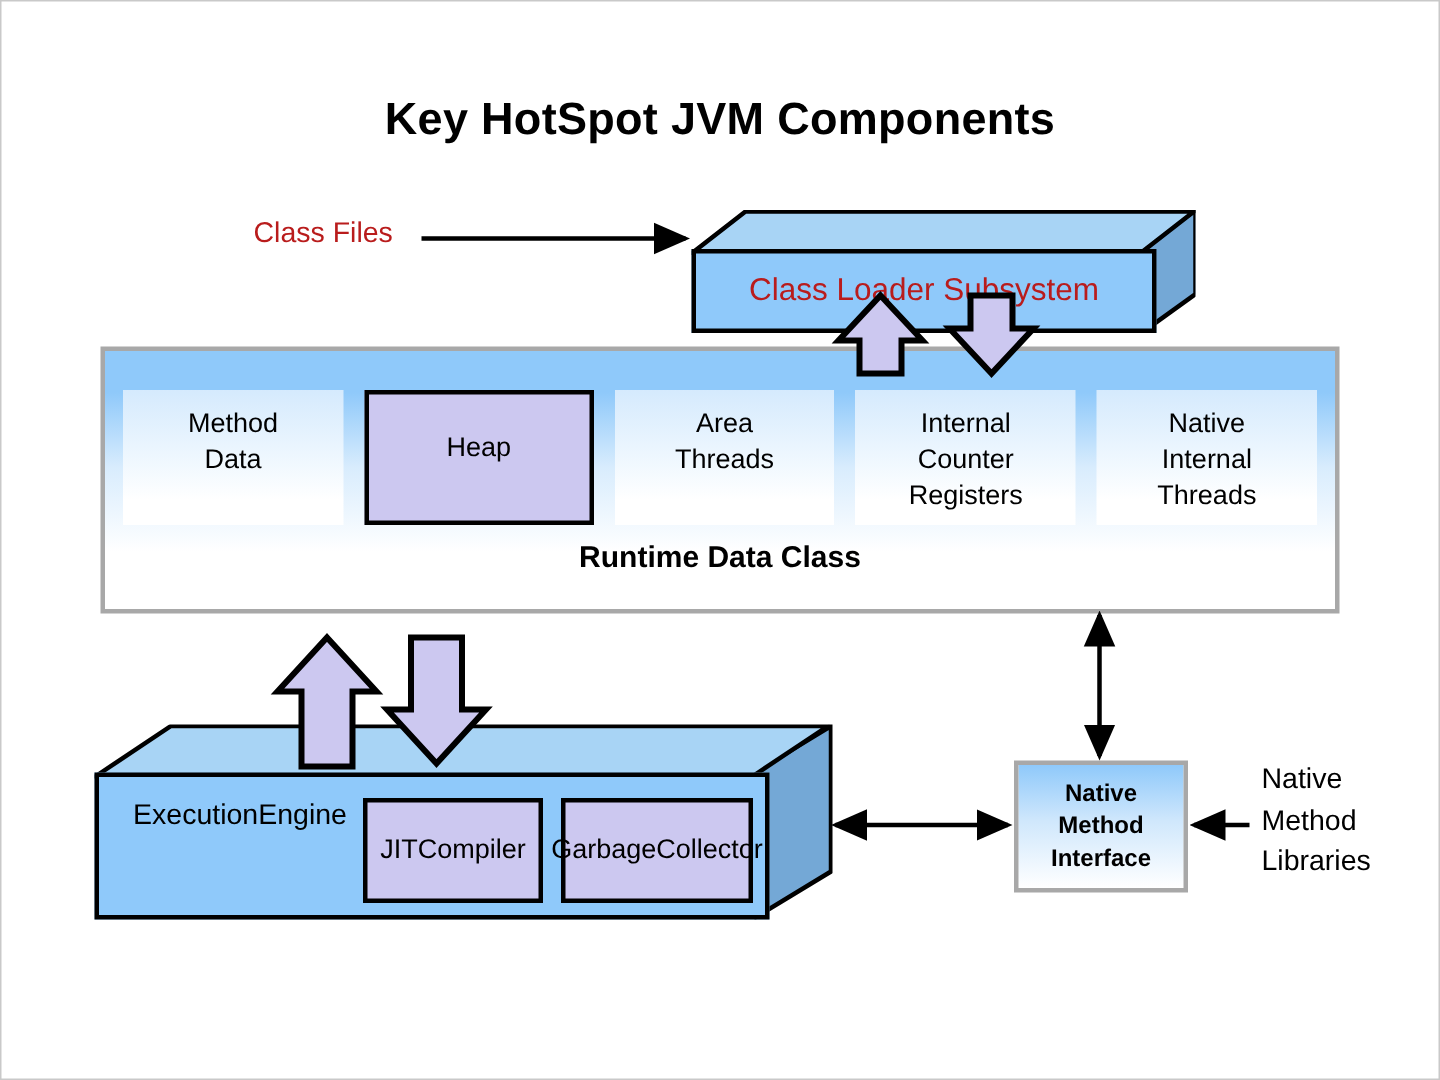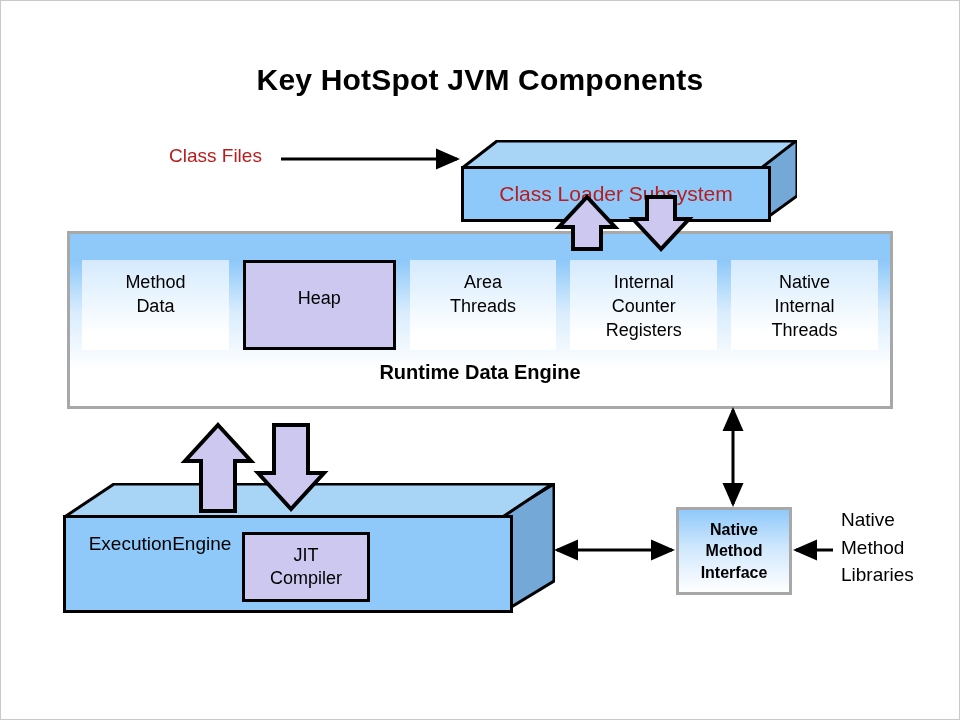--- a/index.html
+++ b/index.html
@@ -48,21 +48,21 @@
   #rda-caption{position:absolute;left:0;right:0;bottom:22px;text-align:center;
                font-size:20px;font-weight:bold;color:#000;}
 
   
   #ee-inner{position:absolute;left:14px;top:14px;width:422px;height:70px;
             display:flex;align-items:stretch;}
   #ee-label{width:150px;display:flex;flex-direction:row;justify-content:center;
             padding-left:10px;box-sizing:border-box;}
   #ee-label .ln{font-size:19px;line-height:1.3;color:#000;}
   .ebox{width:128px;margin-left:12px;background:#ccc8f0;border:3px solid #000;
-        box-sizing:border-box;display:flex;flex-direction:column;
+        box-sizing:border-box;display:flex;
         align-items:center;justify-content:center;}
   .ebox .ln{font-size:18px;line-height:1.3;color:#000;text-align:center;}
 
   
   #nmi{left:675px;top:506px;width:116px;height:88px;
        border:3px solid #a8a8a8;box-sizing:border-box;
        background:linear-gradient(to bottom,#8fc9fa 0%,#cfe7fc 45%,#ffffff 100%);
        display:flex;flex-direction:column;align-items:center;justify-content:center;}
   #nmi .ln{font-size:16px;font-weight:bold;line-height:1.32;color:#000;text-align:center;}
 
@@ -116,21 +116,21 @@
           <div class="ln">Internal</div>
           <div class="ln">Counter</div>
           <div class="ln">Registers</div>
         </div>
         <div class="rbox">
           <div class="ln">Native</div>
           <div class="ln">Internal</div>
           <div class="ln">Threads</div>
         </div>
       </div>
-    <div id="rda-caption">Runtime Data Engine</div>
+    <div id="rda-caption">Runtime Data Class</div>
   </div>
 
   <div class="box3d" id="ee">
     <div class="side">
       <svg width="52" height="130" viewBox="0 0 52 130">
         <polygon points="0,32 51,1 51,98 0,129" fill="#74a8d6" stroke="#000" stroke-width="3"></polygon>
       </svg>
     </div>
     <div class="top">
       <svg width="490" height="36" viewBox="0 0 490 36">
@@ -139,20 +139,24 @@
     </div>
     <div class="front">
       <div id="ee-inner">
         <div id="ee-label">
             <div class="ln">Execution</div>
             <div class="ln">Engine</div>
           </div>
       <div class="ebox">
             <div class="ln">JIT</div>
             <div class="ln">Compiler</div>
+          </div>
+          <div class="ebox">
+            <div class="ln">Garbage</div>
+            <div class="ln">Collector</div>
           </div>
         </div>
     </div>
   </div>
 
   <div class="abs" id="nmi">
       <div class="ln">Native</div>
       <div class="ln">Method</div>
       <div class="ln">Interface</div>
     </div>

